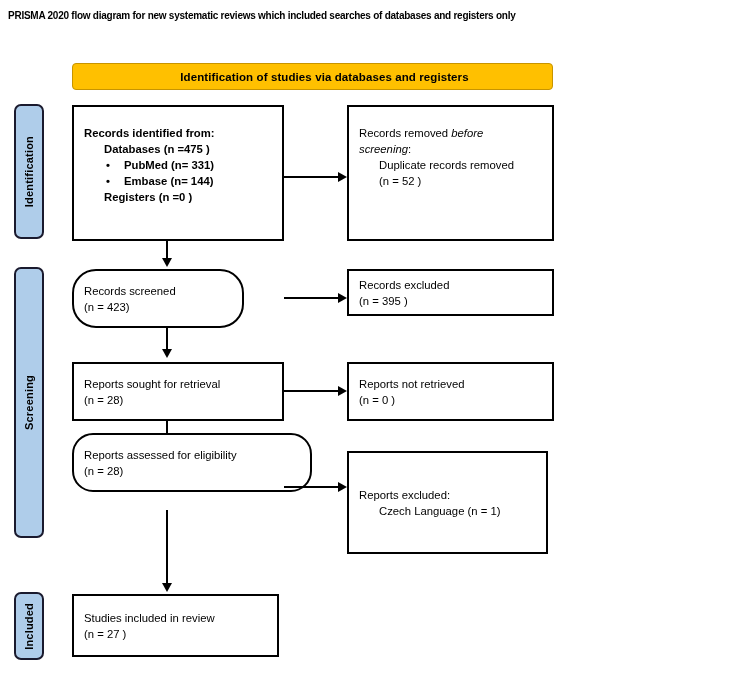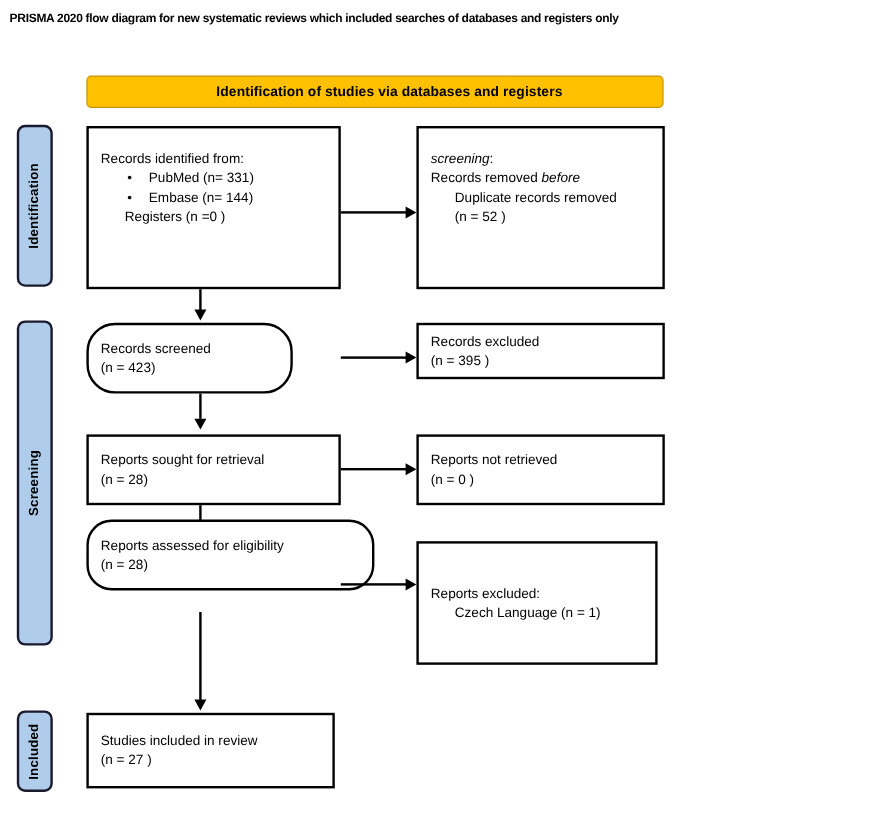--- a/index.html
+++ b/index.html
@@ -103,21 +103,21 @@
   }
   .box-line.bullet::before {
     content: "\2022";
     position: absolute;
     left: 22px;
     top: 0;
   }
   .box-line em { font-style: italic; }
 
   
-  #box-records-identified { left: 72px;  top: 105px; width: 212px; height: 136px; }
+  #box-records-identified { left: 72px;  top: 105px; width: 212px; height: 136px; font-weight: bold; }
   #box-records-removed    { left: 347px; top: 105px; width: 207px; height: 136px; }
   #box-records-screened   { left: 72px;  top: 269px; width: 172px; height:  59px; border-radius: 24px; }
   #box-records-excluded   { left: 347px; top: 269px; width: 207px; height:  47px; }
   #box-reports-sought     { left: 72px;  top: 362px; width: 212px; height:  59px; }
   #box-reports-not-retr   { left: 347px; top: 362px; width: 207px; height:  59px; }
   #box-reports-assessed   { left: 72px;  top: 433px; width: 240px; height:  59px; border-radius: 21px; }
   #box-reports-excluded   { left: 347px; top: 451px; width: 201px; height: 103px; }
   #box-studies-included   { left: 72px;  top: 594px; width: 207px; height:  63px; }
 
   
@@ -157,30 +157,31 @@
 <div class="phase-bar" id="phase-screening">
   <span class="phase-bar-label">Screening</span>
 </div>
 <div class="phase-bar" id="phase-included">
   <span class="phase-bar-label">Included</span>
 </div>
 
 <div class="flow-box align-top" id="box-records-identified">
   <div class="box-text">
     <div class="box-line">Records identified from:</div>
+    <div class="box-line indent-1">Databases (n =475 )</div>
     <div class="box-line bullet">PubMed (n= 331)</div>
     <div class="box-line bullet">Embase (n= 144)</div>
     <div class="box-line indent-1">Registers (n =0 )</div>
   </div>
 </div>
 
 <div class="flow-box align-top" id="box-records-removed">
   <div class="box-text">
+    <div class="box-line"><span>Records removed </span><em>before</em></div>
     <div class="box-line"><em>screening</em><span>:</span></div>
-    <div class="box-line"><span>Records removed </span><em>before</em></div>
     <div class="box-line indent-1">Duplicate records removed</div>
     <div class="box-line indent-1">(n = 52 )</div>
   </div>
 </div>
 
 <div class="arrow-h" style="left:284px; top:176px; width:55px;"></div>
 <div class="arrow-head-right" style="left:338px; top:172px;"></div>
 
 <div class="arrow-v" style="left:166px; top:241px; height:20px;"></div>
 <div class="arrow-head-down" style="left:162px; top:258px;"></div>

